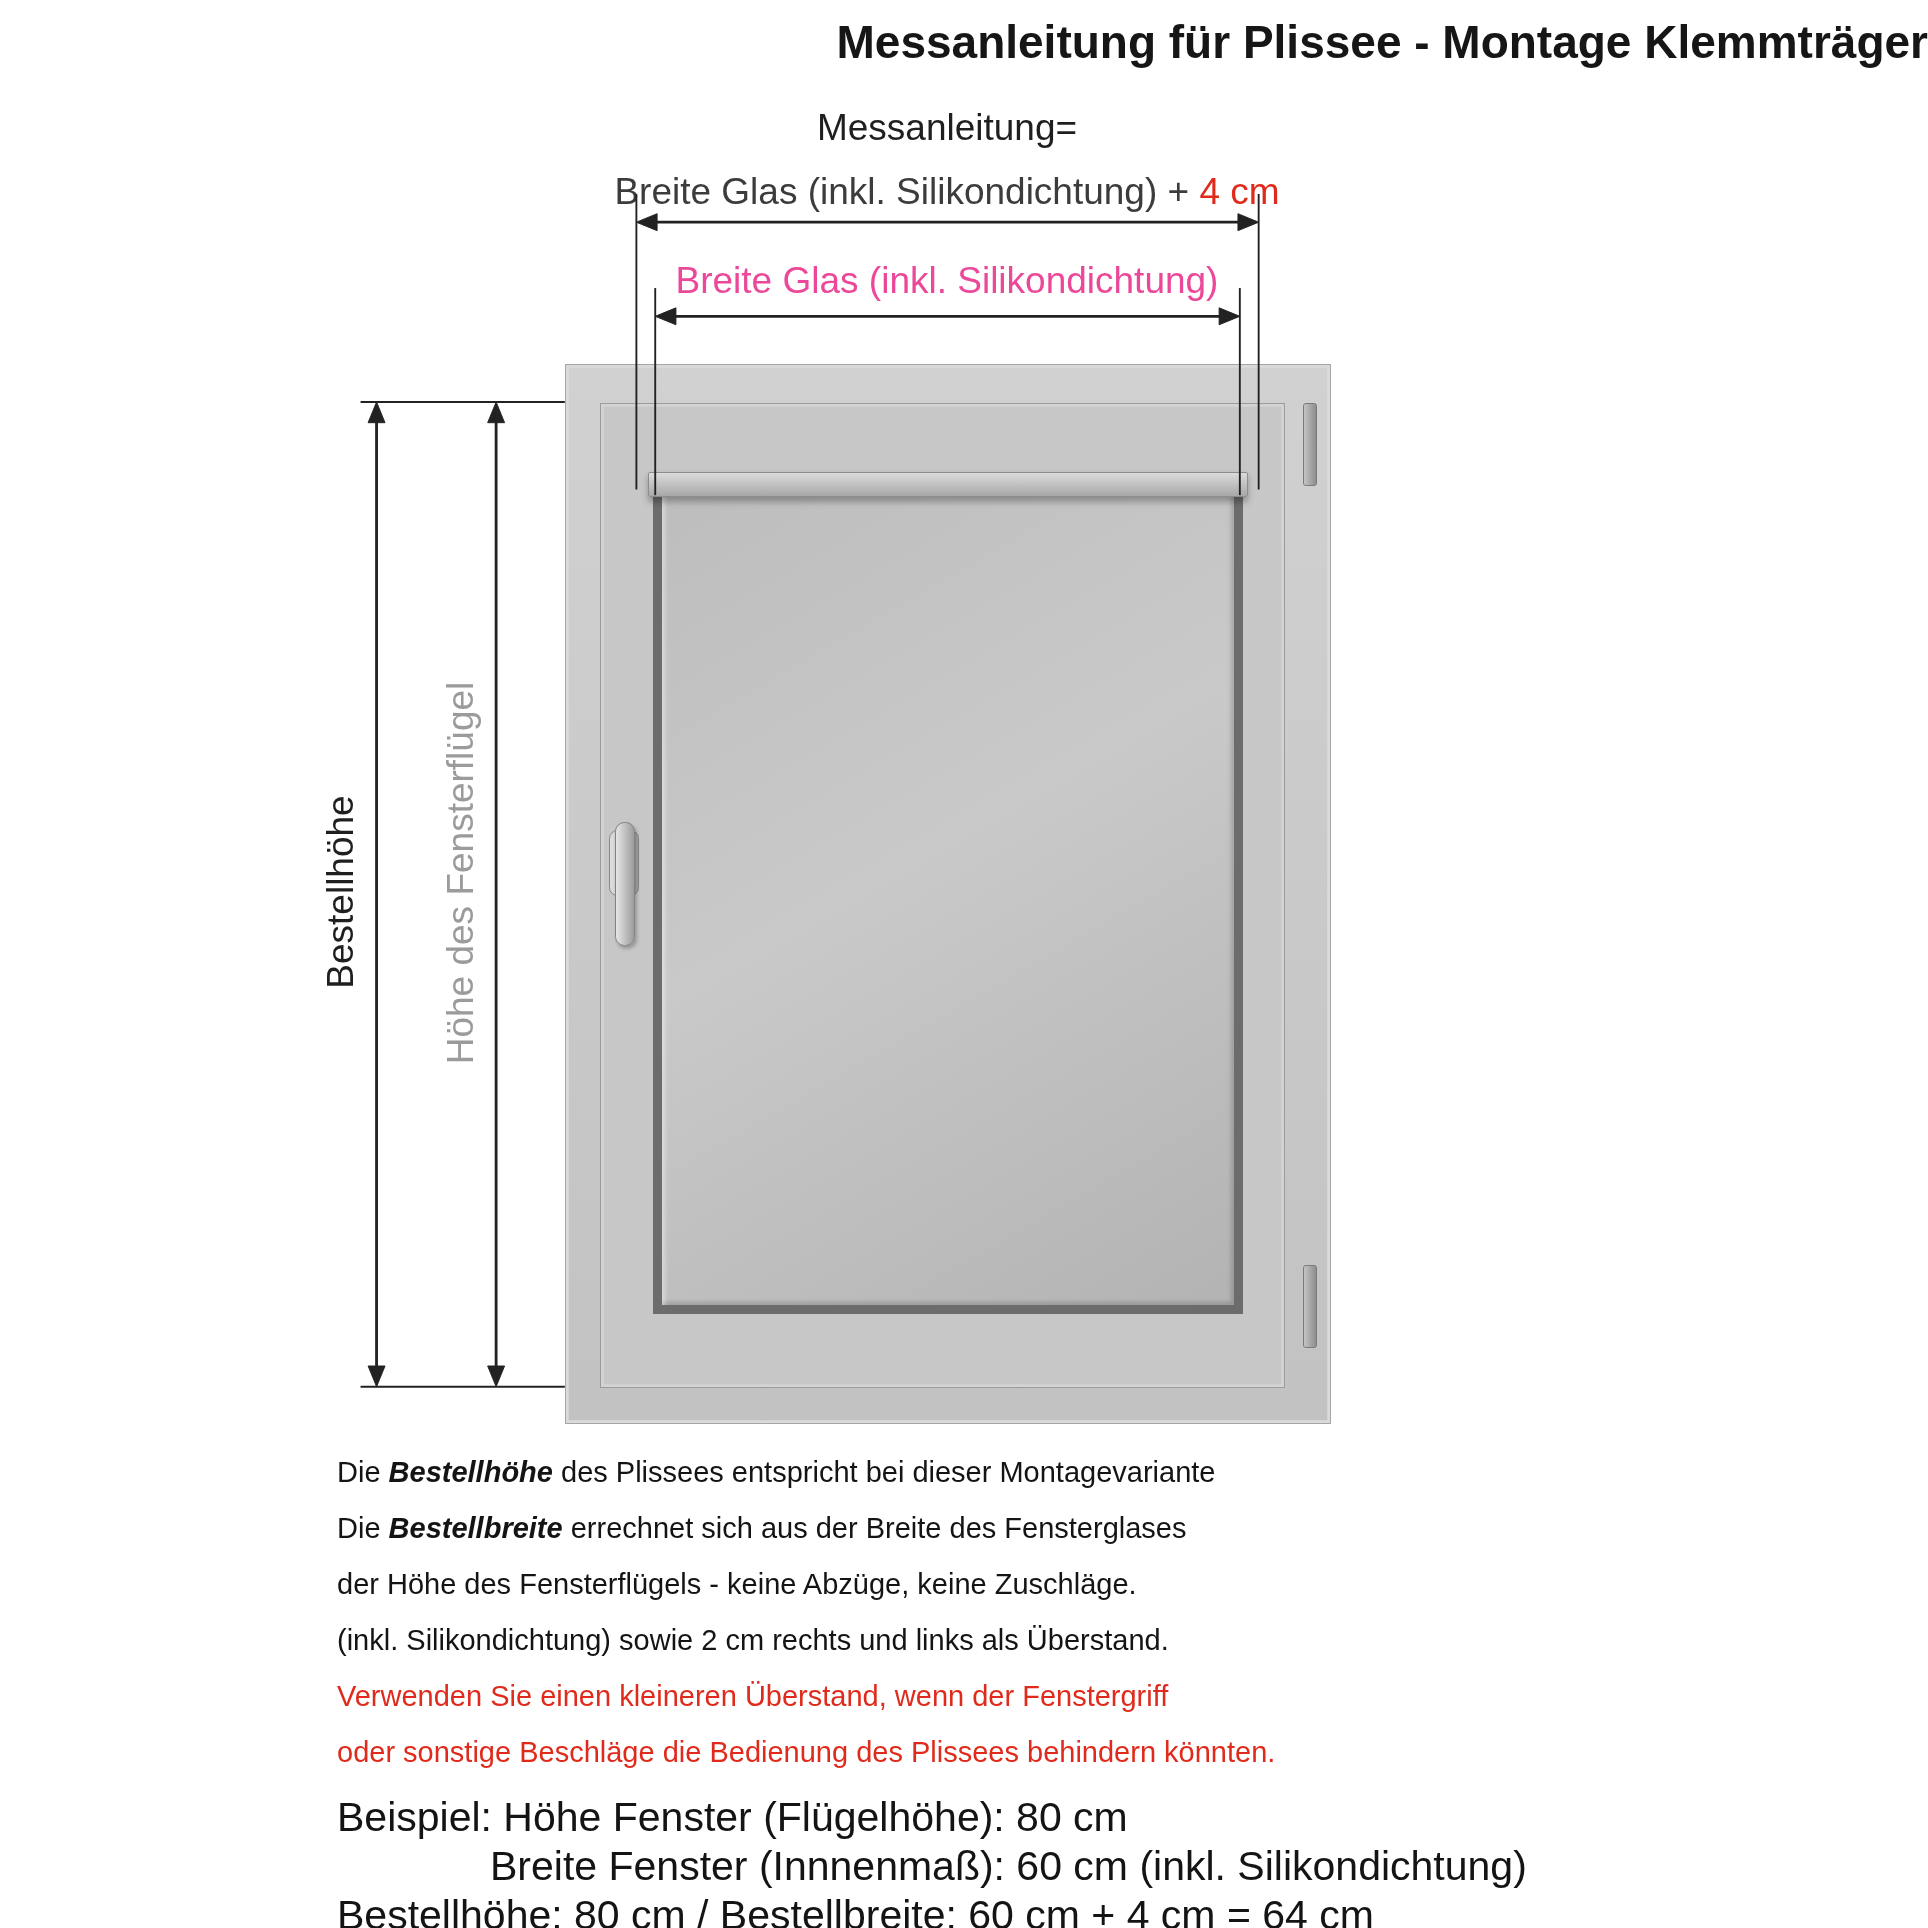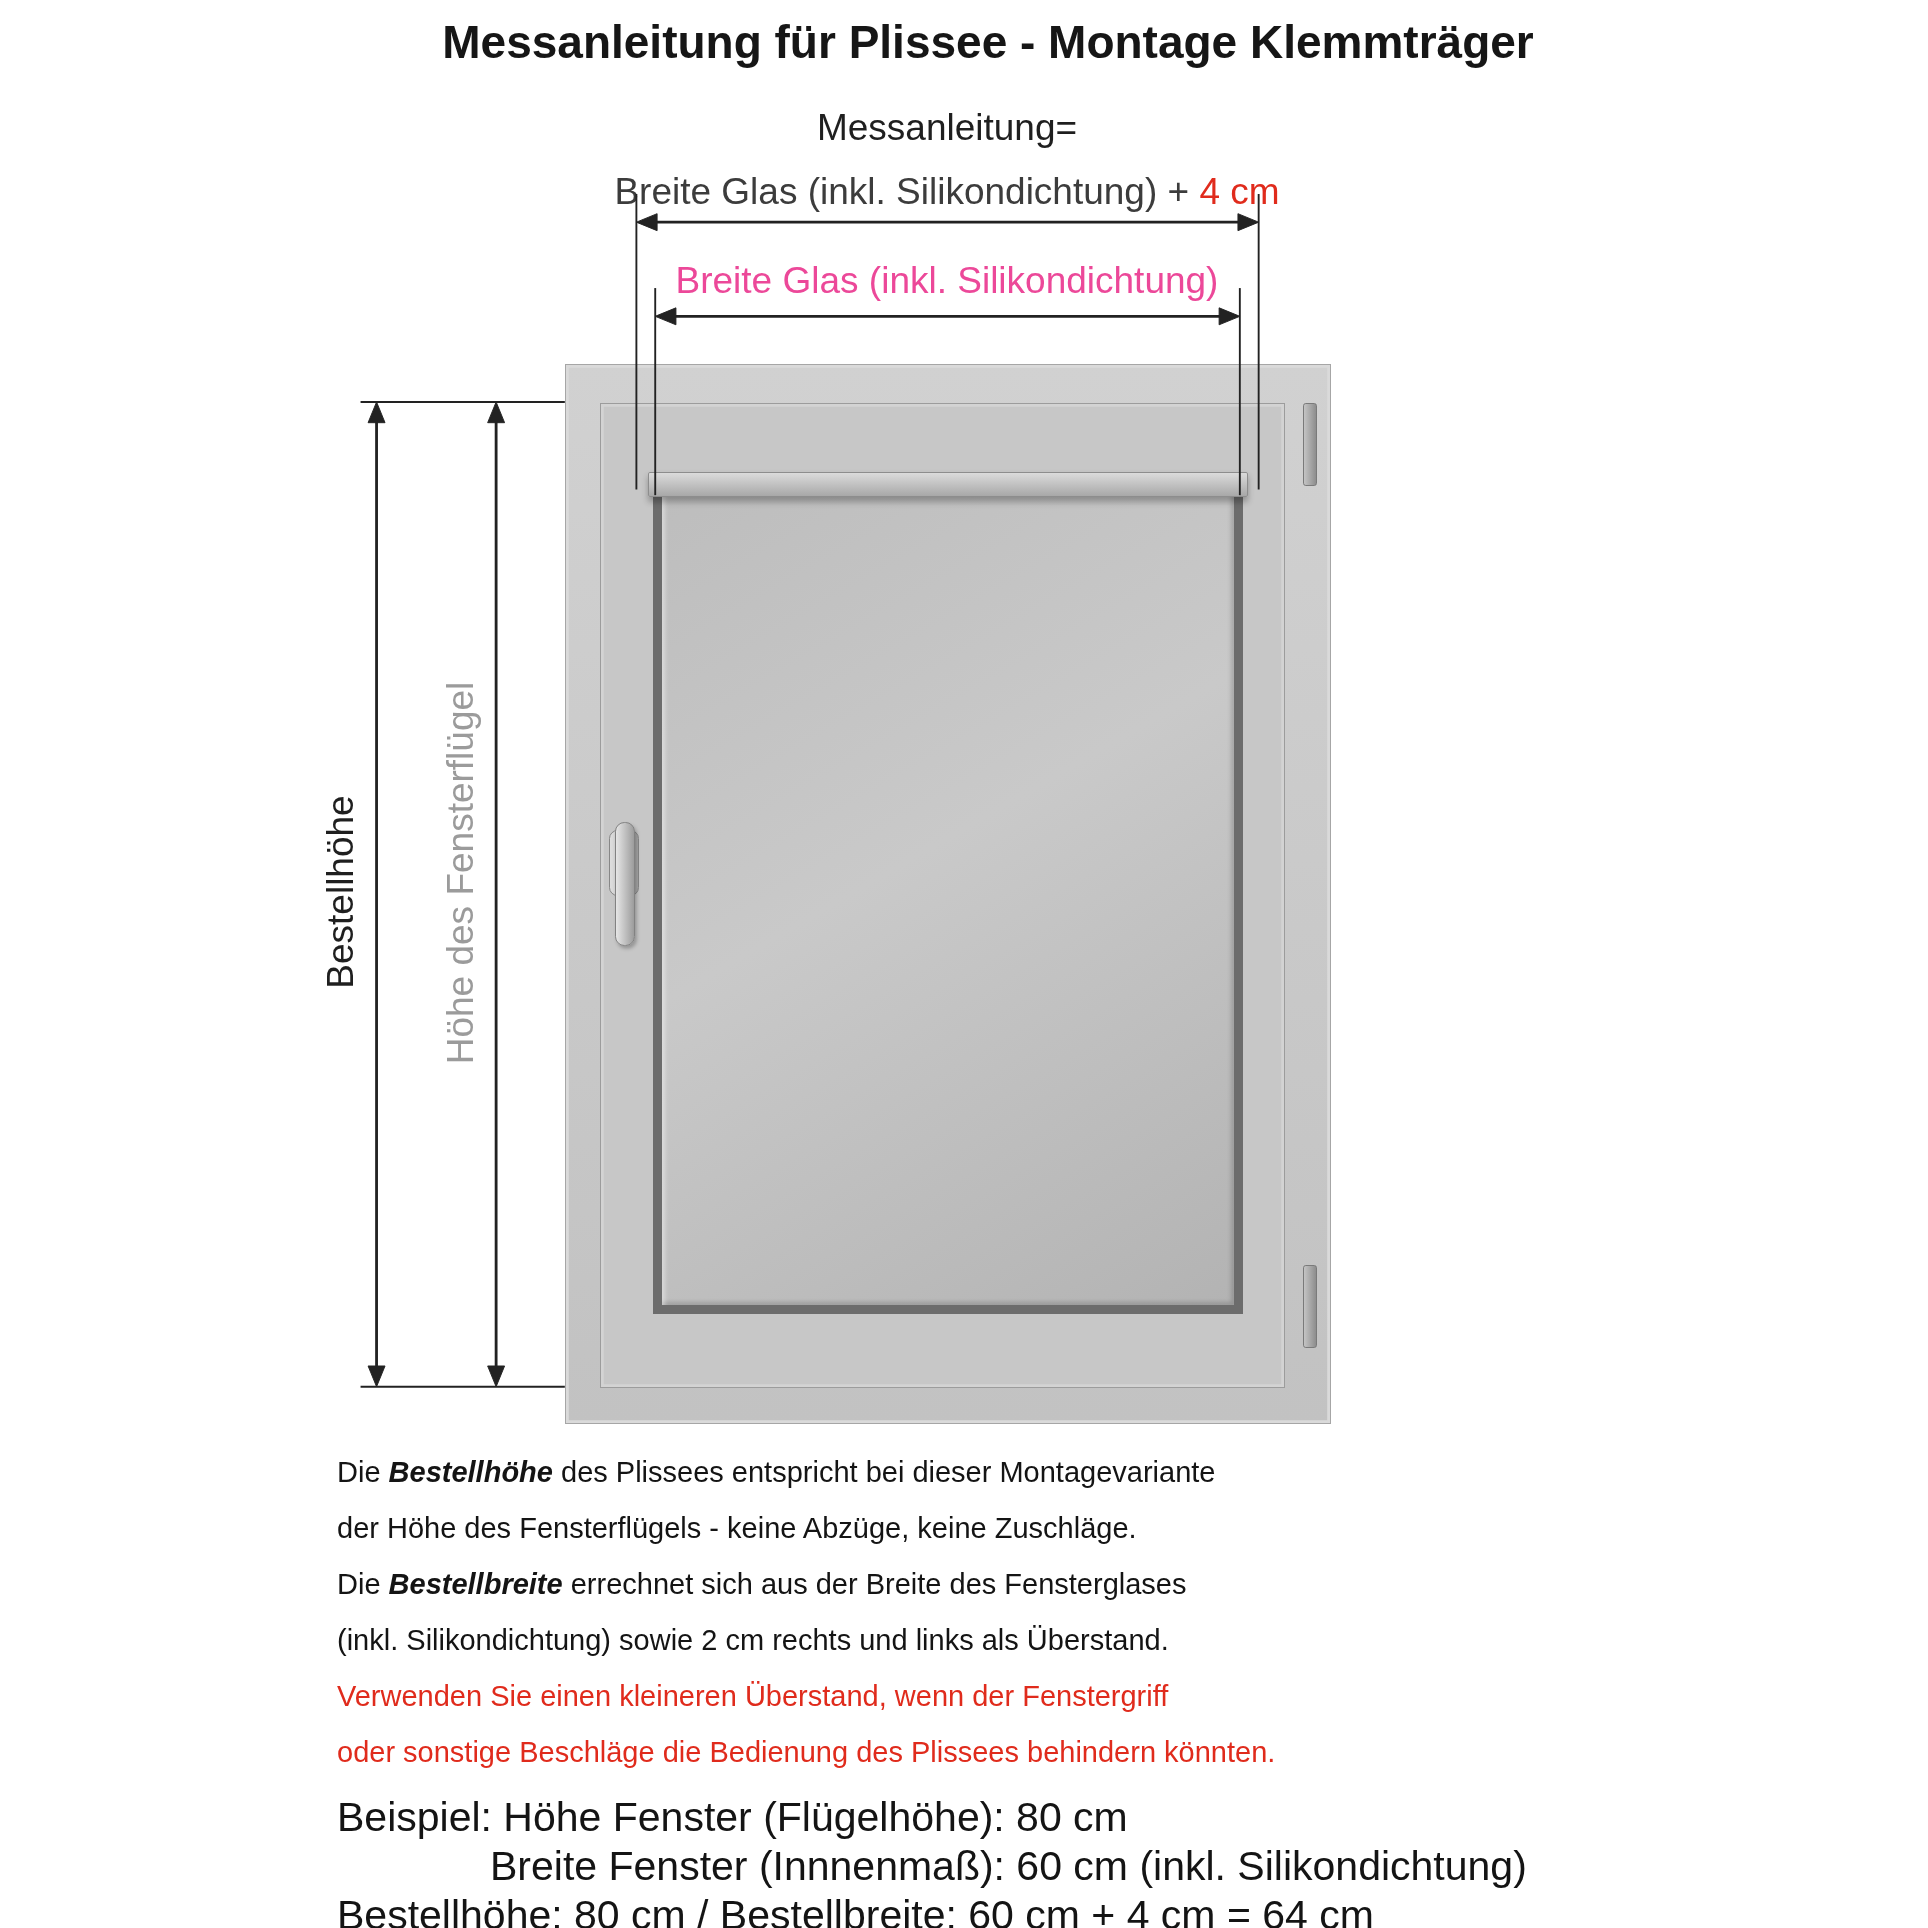--- a/index.html
+++ b/index.html
@@ -7,21 +7,21 @@
   body {
     background: #ffffff;
     font-family: "Liberation Sans", sans-serif;
     position: relative;
     overflow: hidden;
     color: #141414;
   }
 
   .title {
     position: absolute; top: 15px; left: 0; width: 1928px;
-    text-align: center; font-size: 46px; font-weight: 700; color: #161616; padding-left: 48px;
+    text-align: right; font-size: 46px; font-weight: 700; color: #161616; padding-left: 48px;
   }
 
   .dim-label {
     position: absolute; transform: translateX(-50%);
     white-space: nowrap; font-size: 37px;
   }
   .lbl-bestellbreite { left: 947px; top: 107px; color: #1f1f1f; }
   .lbl-outer { left: 947px; top: 171px; color: #3c3c3c; }
   .lbl-outer .red { color: #e02b1c; text-align: right; }
   .lbl-inner { left: 947px; top: 260px; color: #ec4899; }
@@ -143,22 +143,22 @@
     <polygon points="400,427 391,449 409,449"></polygon>
     <polygon points="400,1473 391,1451 409,1451"></polygon>
     <line x1="527" y1="445" x2="527" y2="1455" stroke-width="3"></line>
     <polygon points="527,427 518,449 536,449"></polygon>
     <polygon points="527,1473 518,1451 536,1451"></polygon>
   </g>
 </svg>
 
 <div class="text-block">
   <div><span>Die </span><span class="emph">Bestellhöhe</span><span> des Plissees entspricht bei dieser Montagevariante</span></div>
+  <div><span>Die </span><span class="emph">Bestellbreite</span><span> errechnet sich aus der Breite des Fensterglases</span></div>
   <div>der Höhe des Fensterflügels - keine Abzüge, keine Zuschläge.</div>
-  <div><span>Die </span><span class="emph">Bestellbreite</span><span> errechnet sich aus der Breite des Fensterglases</span></div>
   <div>(inkl. Silikondichtung) sowie 2 cm rechts und links als Überstand.</div>
   <div class="warn">Verwenden Sie einen kleineren Überstand, wenn der Fenstergriff</div>
   <div class="warn">oder sonstige Beschläge die Bedienung des Plissees behindern könnten.</div>
 </div>
 
 <div class="example-block">
   <div>Beispiel: Höhe Fenster (Flügelhöhe): 80 cm</div>
   <div class="indent">Breite Fenster (Innnenmaß): 60 cm  (inkl. Silikondichtung)</div>
   <div>Bestellhöhe: 80 cm / Bestellbreite: 60 cm  + 4 cm = 64 cm</div>
 </div>

